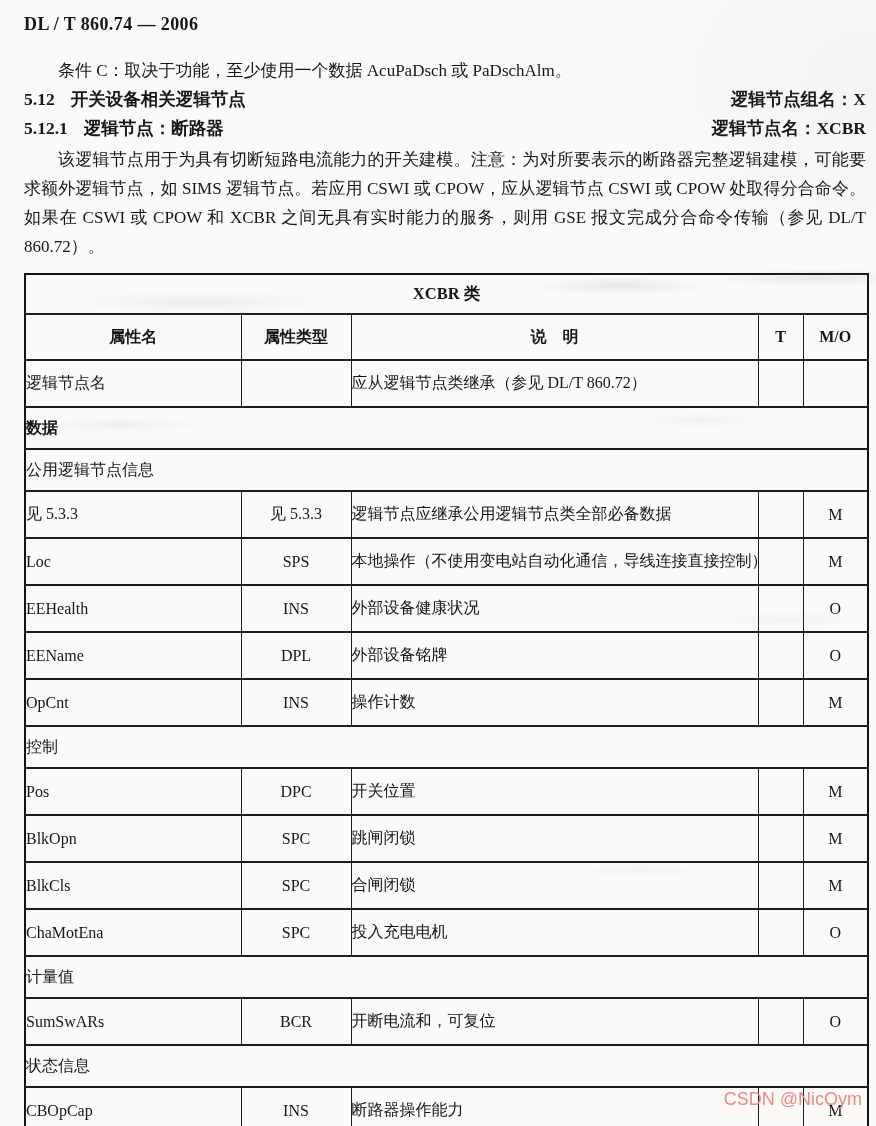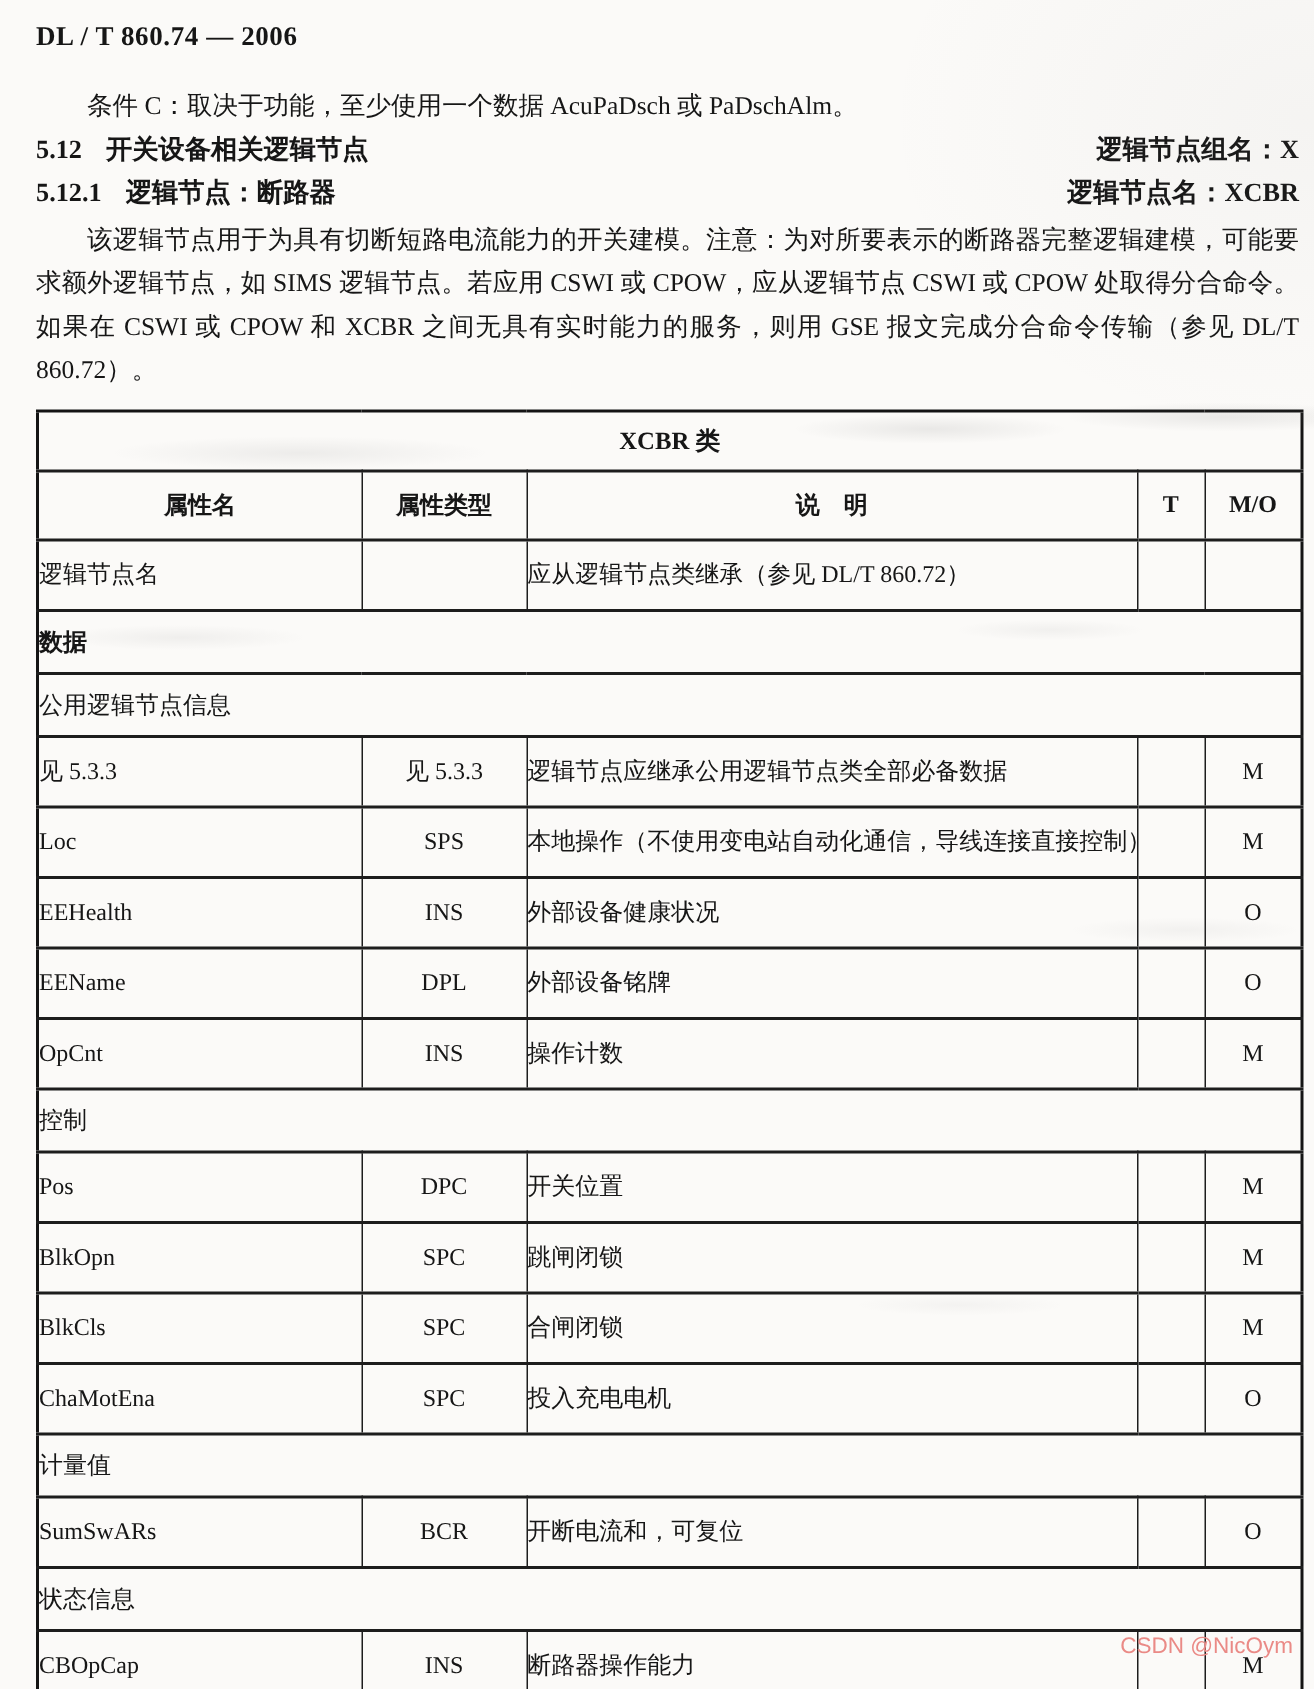--- a/index.html
+++ b/index.html
@@ -103,21 +103,21 @@
   .c-attr { text-align: left; padding-left: 10px; }
   .c-type { text-align: center; }
   .c-desc { text-align: left; padding-left: 22px; }
   .c-t, .c-mo { text-align: center; }
   .sec { text-align: left; padding-left: 10px; }
   .sec.bold { font-weight: bold; }
   .watermark {
     position: absolute;
     right: 14px;
     top: 1089px;
-    font-size: 15px;
+    font-size: 18px;
     font-family: "Liberation Sans", "DejaVu Sans", sans-serif;
     font-weight: normal;
   }
 </style>
 </head>
 <body>
 
 <div class="page">
 
   <div class="doc-number">DL / T 860.74 — 2006</div>

